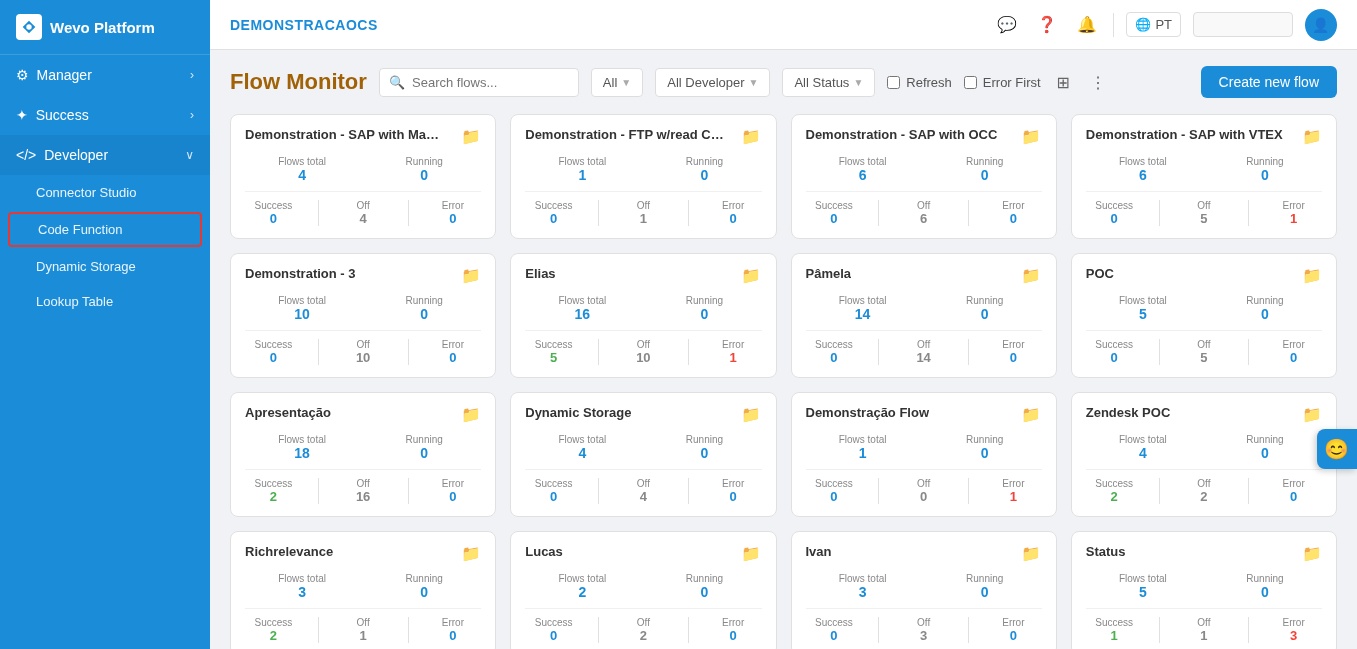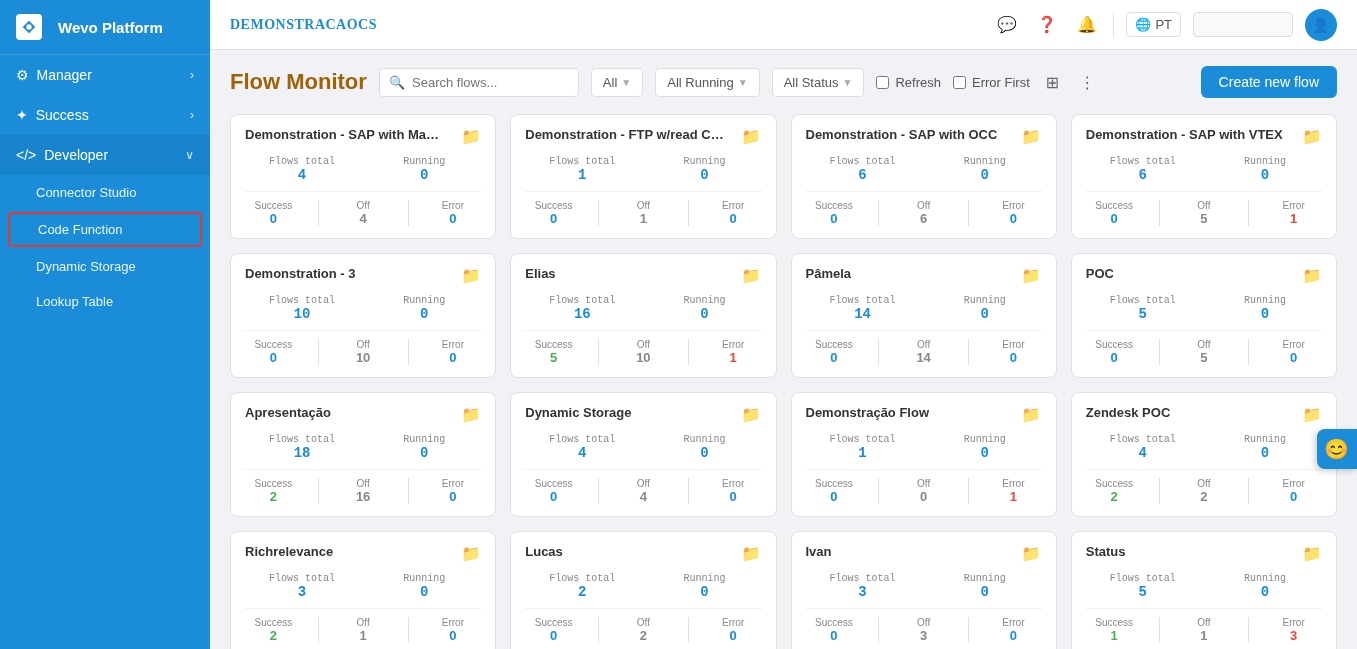--- a/index.html
+++ b/index.html
@@ -15,21 +15,21 @@
       height: 649px;
       overflow: hidden;
     }
     .sidebar-logo {
       display: flex;
       align-items: center;
       padding: 14px 16px;
       color: white;
       font-weight: bold;
       font-size: 15px;
-      gap: 16px;
+      gap: 8px;
       border-bottom: 1px solid rgba(255,255,255,0.15);
     }
     .sidebar-logo-icon {
       width: 26px; height: 26px;
       background: white;
       border-radius: 4px;
       display: flex; align-items: center; justify-content: center;
     }
     .sidebar-logo-icon svg { width: 18px; height: 18px; }
     .sidebar-nav-item {
@@ -75,21 +75,20 @@
       align-items: center;
       gap: 12px;
       flex-shrink: 0;
     }
     .topbar-brand {
       color: #1a8cd8;
       font-weight: bold;
       font-size: 14px;
       letter-spacing: 0.5px;
       margin-right: 16px;
-      font-family: Liberation Serif, serif;
     }
     .topbar-icons {
       display: flex;
       align-items: center;
       gap: 12px;
       margin-left: auto;
     }
     .topbar-icon-btn {
       color: #666;
       cursor: pointer;
@@ -180,21 +179,20 @@
     }
     .card-title {
       font-size: 13px; font-weight: 600; color: #333;
       max-width: 85%; overflow: hidden; text-overflow: ellipsis; white-space: nowrap;
     }
     .folder-icon { color: #888; font-size: 16px; }
     .card-stats {
       display: grid;
       grid-template-columns: 1fr 1fr;
       gap: 4px 8px;
-      font-family: Liberation Mono, monospace;
     }
     .stat-group { text-align: center; }
     .stat-label { font-size: 10px; color: #888; }
     .stat-value { font-size: 14px; font-weight: 600; }
     .stat-value.blue { color: #1a8cd8; }
     .stat-value.green { color: #4caf50; }
     .stat-value.red { color: #f44336; }
     .stat-value.gray { color: #888; }
     .card-divider { border: none; border-top: 1px solid #f0f0f0; margin: 8px 0; }
     .card-bottom-stats {
@@ -300,21 +298,21 @@
         <span style="color:#aaa; font-size:13px;">🔍</span>
         <input type="text" placeholder="Search flows..." style="">
       </div>
 
       <div class="filter-select">
         <span>All</span>
         <span style="font-size:10px; color:#aaa;">▼</span>
       </div>
 
       <div class="filter-select">
-        <span>All Running</span>
+        <span>All Developer</span>
         <span style="font-size:10px; color:#aaa;">▼</span>
       </div>
 
       <div class="filter-select">
         <span>All Status</span>
         <span style="font-size:10px; color:#aaa;">▼</span>
       </div>
 
       <label class="checkbox-group">
         <input type="checkbox" style="">

